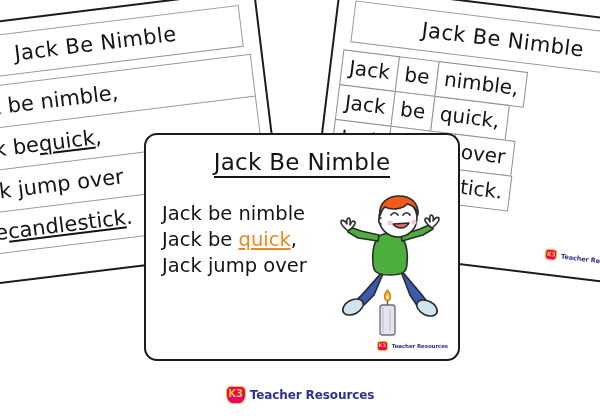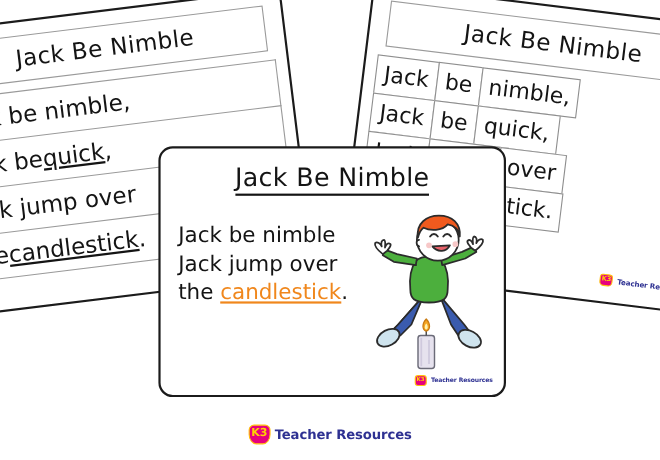--- a/index.html
+++ b/index.html
@@ -323,24 +323,24 @@
 
     <div id="front-title">
       <span class="tx">Jack Be Nimble</span>
     </div>
 
     <div id="front-body">
       <div>
         <span>Jack be nimble</span><span class="hl"></span><span></span>
       </div>
       <div>
+        <span>Jack be </span><span class="hl">quick</span><span>,</span>
+      </div>
+      <div>
         <span>Jack jump over</span><span class="hl"></span><span></span>
-      </div>
-      <div>
-        <span>the </span><span class="hl">candlestick</span><span>.</span>
       </div>
     </div>
 
     <div id="front-art">
       <svg viewBox="0 0 124 148" width="124" height="148">
         <g stroke="#2b2b2b" stroke-width="1.6" stroke-linecap="round" stroke-linejoin="round">
 
           <path d="M57 78 L34 104 L26 112" fill="#3A5BAE"></path>
           <path d="M57 78 L46 104 L36 114 L26 112 L34 104 Z" fill="#3A5BAE"></path>
 

